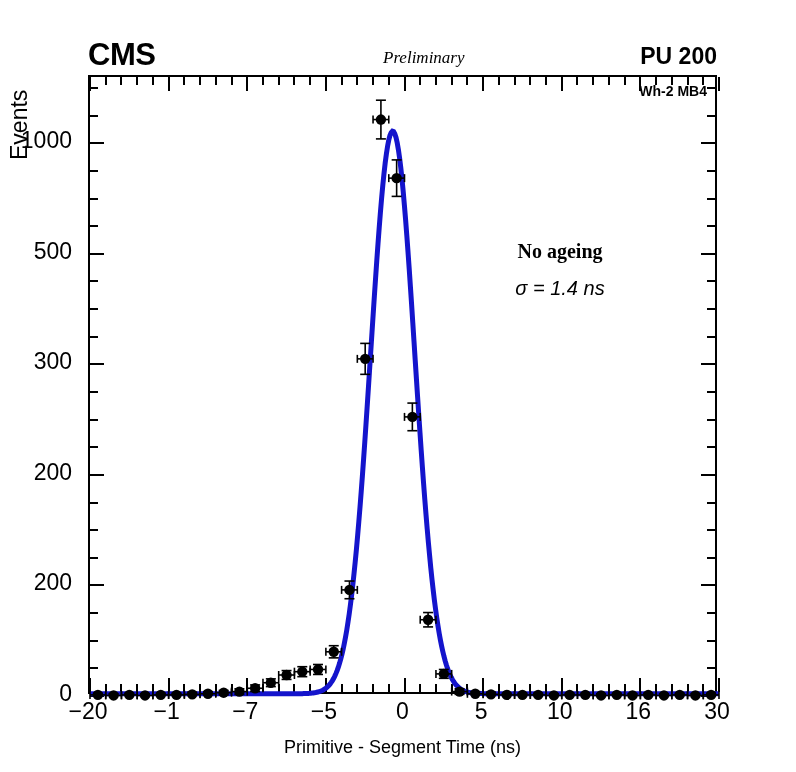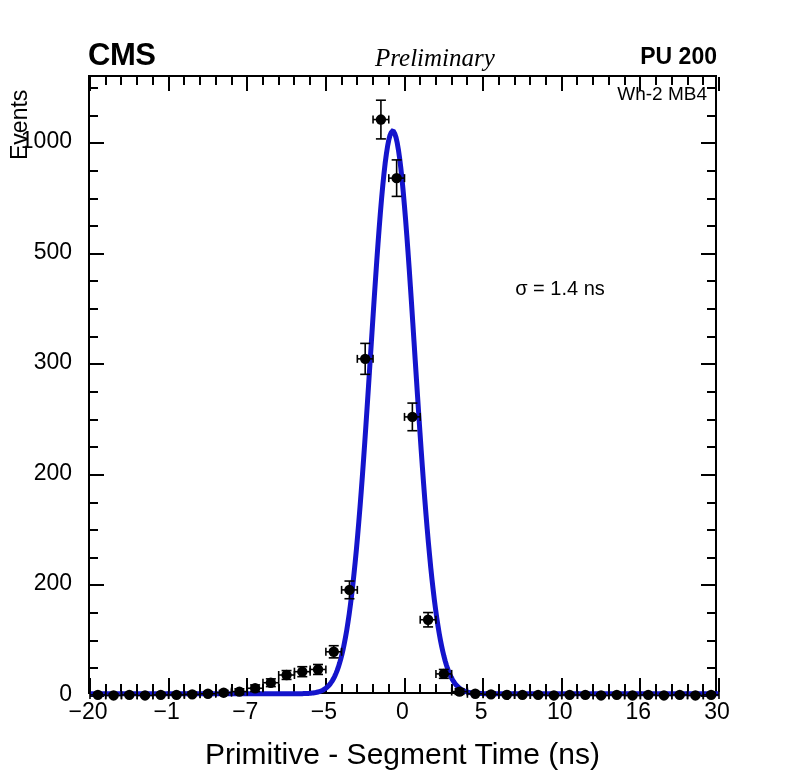--- a/index.html
+++ b/index.html
@@ -7,56 +7,56 @@
        font-family:"Liberation Sans",sans-serif;color:#000;}
 
   #canvas{position:relative;width:796px;height:772px;background:#fff;}
 
   
   #header{position:absolute;left:88px;top:40px;width:629px;height:34px;}
   .cms-logo{position:absolute;left:0;top:-2px;font-weight:bold;font-size:31px;
             letter-spacing:-0.5px;line-height:34px;}
   .cms-sub{position:absolute;left:76px;top:4px;font-weight:bold;font-size:21px;
            line-height:28px;}
-  .cms-prelim{position:absolute;left:287px;top:4px;font-style:italic;font-size:25px;
+  .cms-prelim{position:absolute;left:295px;top:4px;font-style:italic;font-size:17px;
               font-family:"Liberation Serif",serif;line-height:28px;}
   .cms-pu{position:absolute;right:0;top:1px;font-weight:bold;font-size:23px;
           line-height:30px;text-align:right;}
 
   
   #frame{position:absolute;left:88px;top:75px;width:629px;height:619px;
          border:2px solid #000;box-sizing:border-box;background:#fff;}
 
-  #inframe-label{position:absolute;right:8px;top:6px;font-weight:normal;font-size:19px;}
+  #inframe-label{position:absolute;right:8px;top:6px;font-weight:bold;font-size:14px;}
 
   .annot{position:absolute;text-align:center;white-space:nowrap;}
   #annot-noageing{left:360px;top:163px;width:220px;font-family:"Liberation Serif",serif;
                   font-weight:bold;font-size:20px;}
-  #annot-sigma{left:360px;top:200px;width:220px;font-size:20px;}
+  #annot-sigma{left:360px;top:200px;width:220px;font-size:20px;font-style:italic;}
 
   
   .tick{position:absolute;background:#000;}
   .ytick-major{left:0;width:14px;height:2px;}
   .ytick-minor{left:0;width:8px;height:2px;}
   .ytick-major-r{right:0;width:14px;height:2px;}
   .ytick-minor-r{right:0;width:8px;height:2px;}
   .xtick-major{bottom:0;width:2px;height:14px;}
   .xtick-minor{bottom:0;width:2px;height:8px;}
   .xtick-major-t{top:0;width:2px;height:14px;}
   .xtick-minor-t{top:0;width:2px;height:8px;}
 
   .ylabel-t{position:absolute;right:724px;text-align:right;font-size:23px;
             line-height:23px;white-space:nowrap;}
   .xlabel-t{position:absolute;top:700px;text-align:center;font-size:23px;
             line-height:23px;width:60px;}
 
   #ytitle{position:absolute;left:6px;top:160px;font-size:23px;
           transform:rotate(-90deg);transform-origin:left top;white-space:nowrap;}
   #xtitle{position:absolute;left:88px;top:737px;width:629px;text-align:center;
-          font-size:30px;white-space:nowrap;}
+          font-size:18px;white-space:nowrap;}
 
   
   #plotsvg{position:absolute;left:0;top:0;width:629px;height:619px;
            overflow:visible;pointer-events:none;}
 </style>
 </head>
 <body>
 
 <div id="canvas">
 
@@ -64,20 +64,21 @@
     <span class="cms-logo">CMS</span>
     <span class="cms-prelim">Preliminary</span>
     <span class="cms-pu">PU 200</span>
   </div>
 
   <div id="ytitle">Events</div>
 
   <div id="frame">
     <div id="inframe-label">Wh-2 MB4</div>
 
+    <div class="annot" id="annot-noageing">No ageing</div>
     <div class="annot" id="annot-sigma">σ = 1.4 ns</div>
 
     <div id="ticks-y">
         <div class="tick ytick-major" style="top: 618px;"></div>
         <div class="tick ytick-major-r" style="top: 618px;"></div>
         <div class="tick ytick-minor" style="top: 590.366px;"></div>
         <div class="tick ytick-minor-r" style="top: 590.366px;"></div>
         <div class="tick ytick-minor" style="top: 562.732px;"></div>
         <div class="tick ytick-minor-r" style="top: 562.732px;"></div>
         <div class="tick ytick-minor" style="top: 535.098px;"></div>

